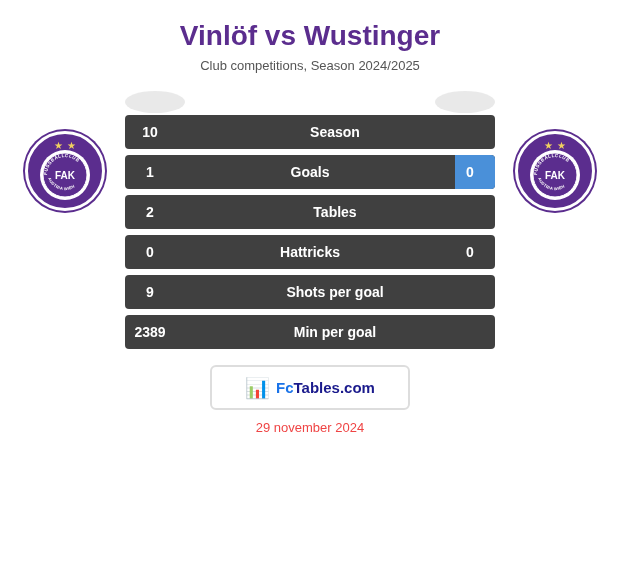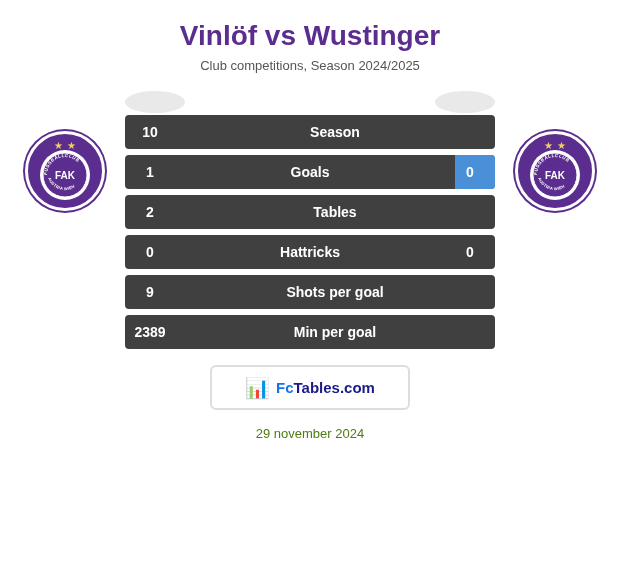--- a/index.html
+++ b/index.html
@@ -196,23 +196,23 @@
       font-size: 15px;
       font-weight: bold;
       color: #1a1a8c;
     }
 
     .fctables-text span {
       color: #1a73e8;
     }
 
     .date-text {
-      margin-top: 16px;
+      margin-top: 10px;
       font-size: 13px;
-      color: #4d7c0f;
+      color: #ef4444;
       text-align: center;
     }
   </style>
 </head>
 <body>
 
 <div class="card">
   <h1 class="title">Vinlöf vs Wustinger</h1>
   <p class="subtitle">Club competitions, Season 2024/2025</p>
 

